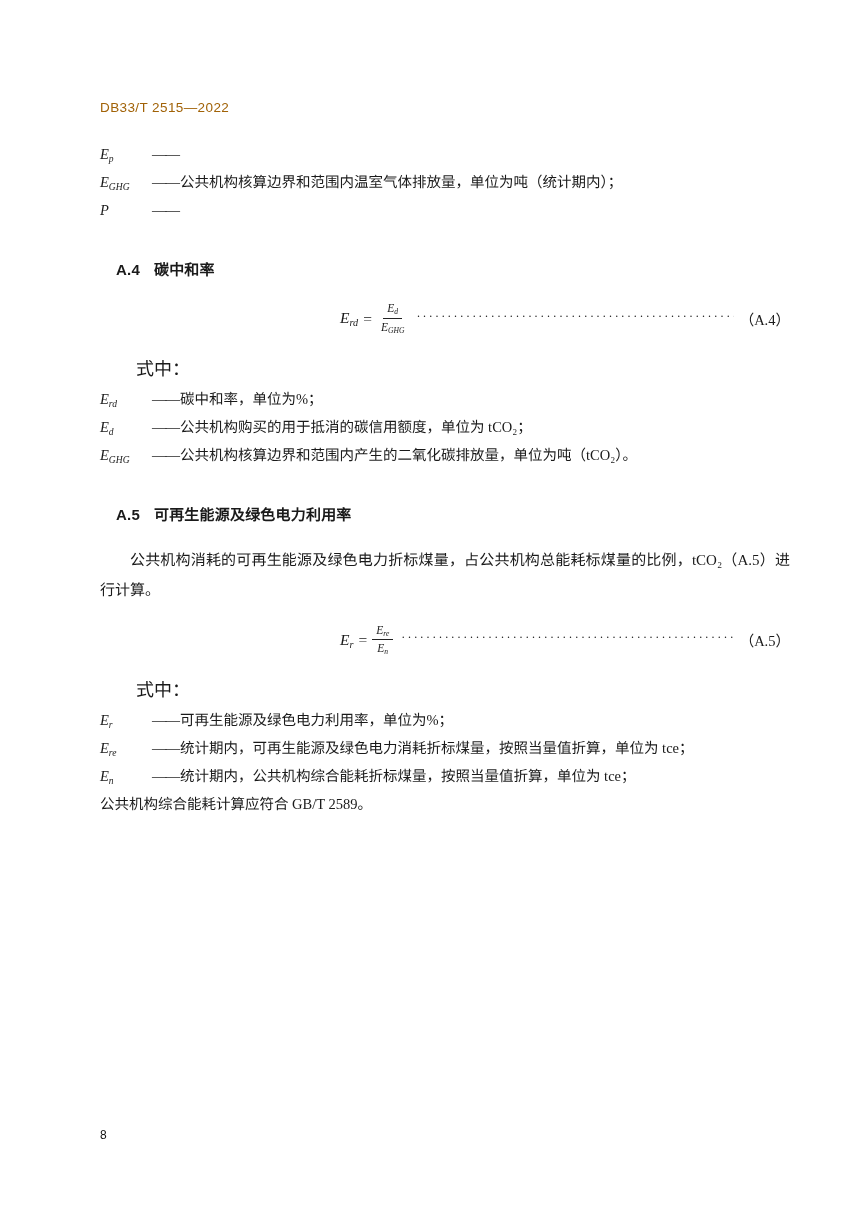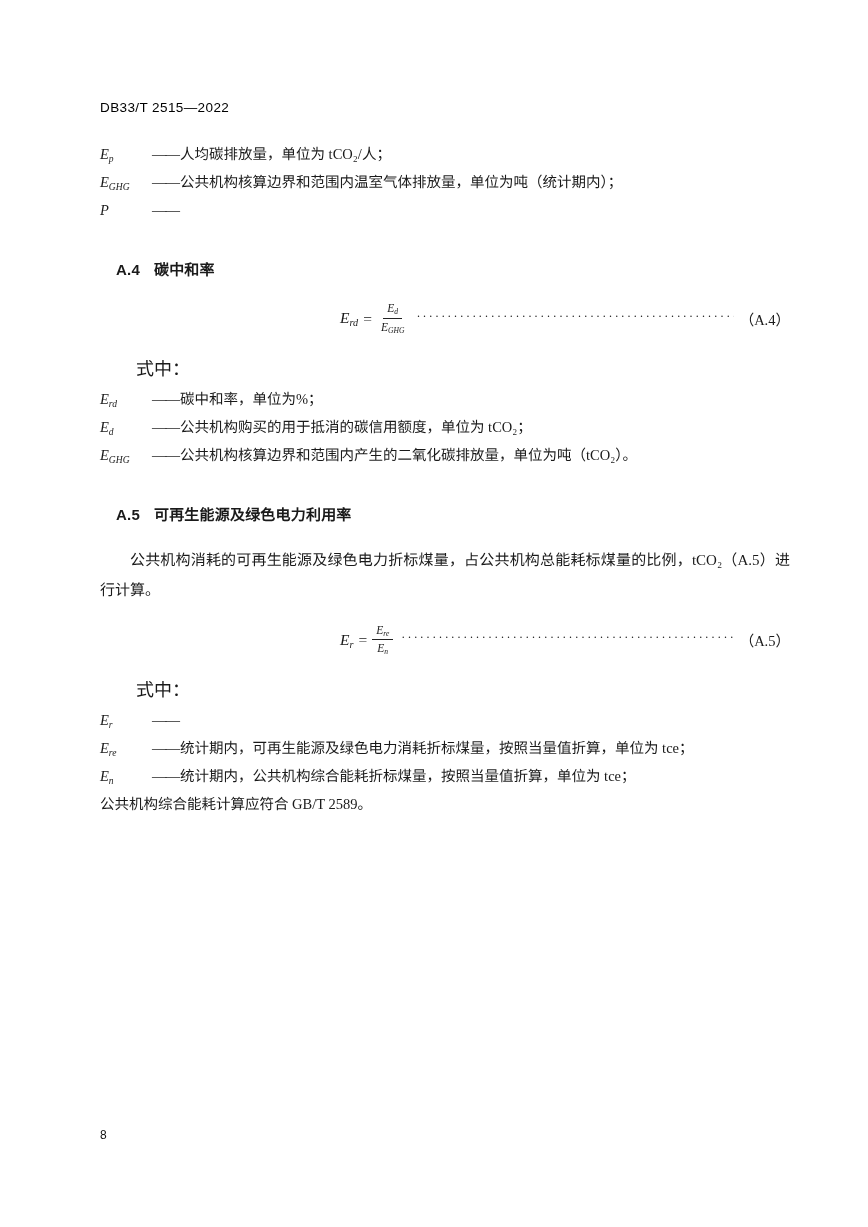--- a/index.html
+++ b/index.html
@@ -26,21 +26,21 @@
     left: 100px;
     top: 100px;
     width: 690px;
   }
 
   
   .doc-header {
     font-family: "Liberation Sans", "DejaVu Sans", sans-serif;
     font-size: 13.5px;
     letter-spacing: 0.4px;
-    color: #000000;
+    color: #a16207;
     margin: 0 0 26px 0;
     white-space: nowrap;
   }
 
   
   .deflist {
     margin: 0;
     padding: 0;
   }
   .defrow {
@@ -174,21 +174,20 @@
 
   <div class="content">
 
     <div class="doc-header">DB33/T 2515—2022</div>
 
     <div class="deflist">
 
       <div class="defrow">
         <span class="sym"><i>E</i><sub>p</sub></span>
         <span class="dash">——</span>
-        <span class="txt">人均碳排放量，单位为 tCO₂/人；</span>
       </div>
 
       <div class="defrow">
         <span class="sym"><i>E</i><sub>GHG</sub></span>
         <span class="dash">——</span>
         <span class="txt">公共机构核算边界和范围内温室气体排放量，单位为吨（统计期内）；</span>
       </div>
 
       <div class="defrow">
         <span class="sym"><i>P</i><sub></sub></span>
@@ -260,20 +259,21 @@
       <span class="eqno">（A.5）</span>
     </div>
 
     <p class="shizhong">式中：</p>
 
     <div class="deflist">
 
       <div class="defrow">
         <span class="sym"><i>E</i><sub>r</sub></span>
         <span class="dash">——</span>
+        <span class="txt">可再生能源及绿色电力利用率，单位为%；</span>
       </div>
 
       <div class="defrow">
         <span class="sym"><i>E</i><sub>re</sub></span>
         <span class="dash">——</span>
         <span class="txt">统计期内，可再生能源及绿色电力消耗折标煤量，按照当量值折算，单位为 tce；</span>
       </div>
 
       <div class="defrow">
         <span class="sym"><i>E</i><sub>n</sub></span>

